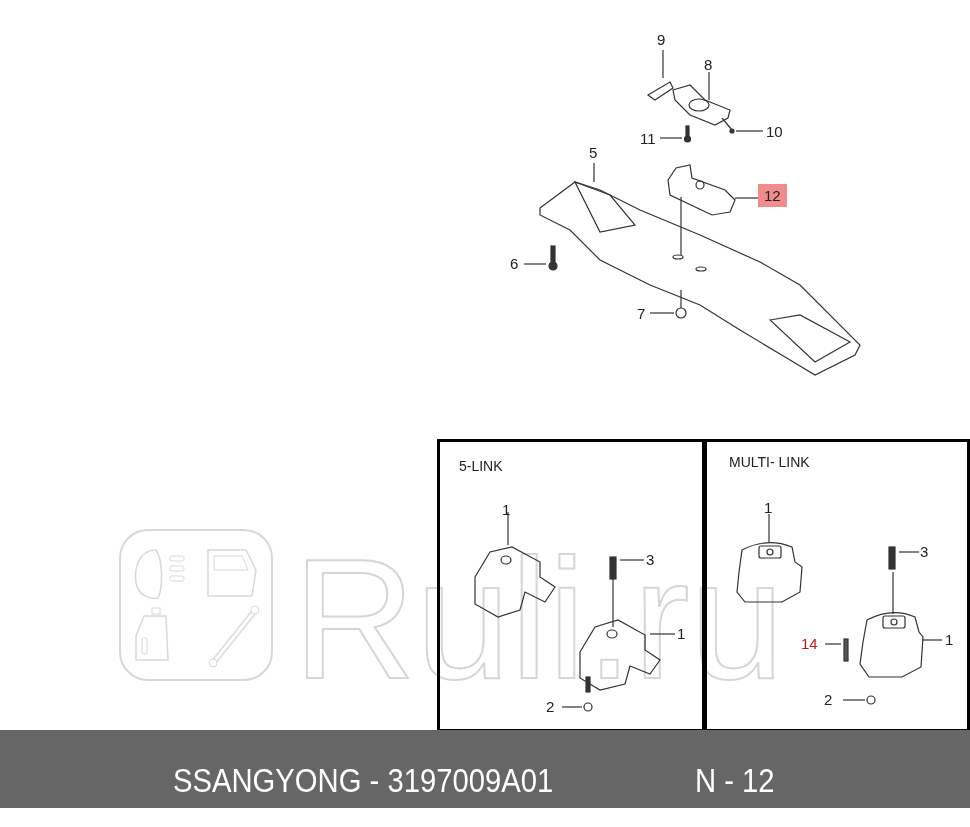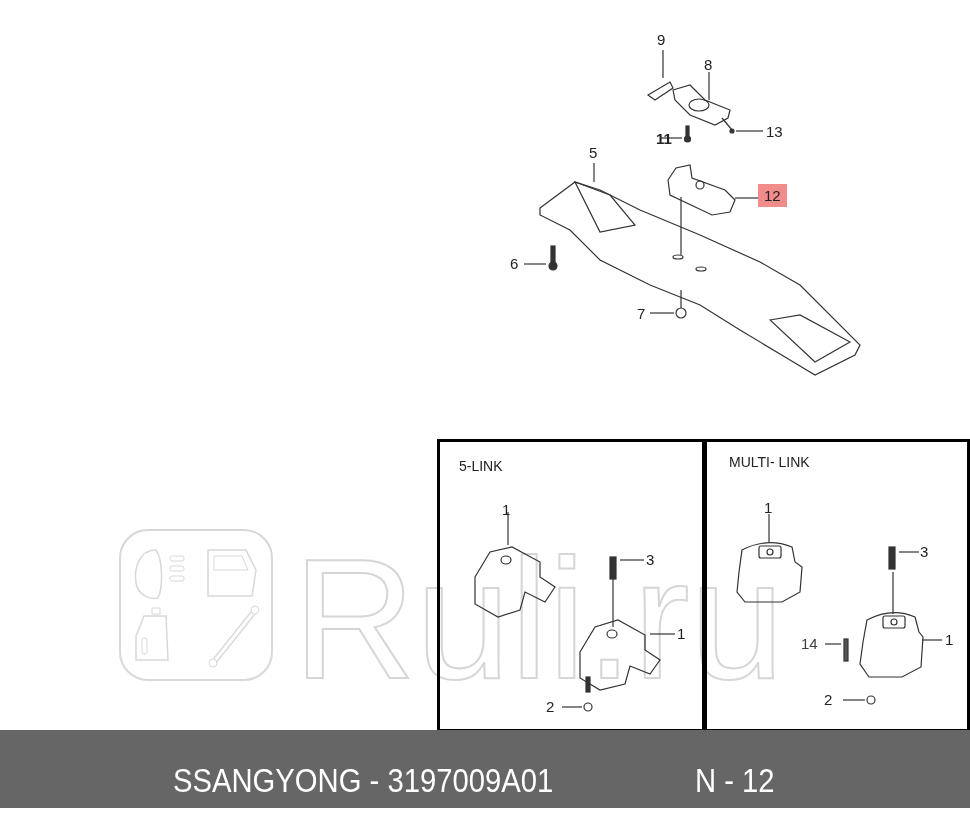--- a/index.html
+++ b/index.html
@@ -1,19 +1,19 @@
 <!DOCTYPE html>
 <html><head>
 <meta charset="utf-8">
 <style>
   html,body{margin:0;padding:0;background:#ffffff;}
   body{width:970px;height:827px;position:relative;overflow:hidden;font-family:"Liberation Sans",sans-serif;color:#222;}
   .abs{position:absolute;}
   .callout{position:absolute;font-size:15px;color:#222;line-height:1;}
-  .callout.gray{color:#404040;}
+  .callout.gray{color:#b91c1c;}
   .highlight{background:#f08c8c;padding:4px 6px;}
   .panel{position:absolute;border:3px solid #000000;box-sizing:border-box;}
   .panel-title{position:absolute;font-size:14px;color:#222;}
   .footer{position:absolute;left:0;top:730px;width:970px;height:78px;background:#666666;}
   .footer-text{position:absolute;top:31px;font-size:34px;color:#ffffff;letter-spacing:0px;font-family:"Liberation Sans",sans-serif;transform:scaleX(0.86);transform-origin:left top;white-space:nowrap;}
   .watermark{position:absolute;}
   svg{overflow:visible;}
 </style>
 </head>
 <body>
@@ -78,22 +78,22 @@
       <circle cx="553" cy="266" r="4" fill="#333"></circle>
       <line x1="524" y1="264" x2="546" y2="264"></line>
 
       <circle cx="681" cy="313" r="5"></circle>
       <line x1="681" y1="290" x2="681" y2="308"></line>
       <line x1="650" y1="313" x2="674" y2="313"></line>
     </g>
   </svg>
   <span class="callout" style="left:657px;top:32px;">9</span>
   <span class="callout" style="left:704px;top:57px;">8</span>
-  <span class="callout" style="left:656px;top:131px;font-weight:bold;">11</span>
-  <span class="callout" style="left:766px;top:124px;">13</span>
+  <span class="callout" style="left:640px;top:131px;">11</span>
+  <span class="callout" style="left:766px;top:124px;">10</span>
   <span class="callout" style="left:589px;top:145px;">5</span>
   <span class="callout highlight" style="left:758px;top:184px;">12</span>
   <span class="callout" style="left:510px;top:256px;">6</span>
   <span class="callout" style="left:637px;top:306px;">7</span>
 </div>
 
 <div class="panel" style="left:437px;top:439px;width:268px;height:293px;">
   <span class="panel-title" style="left:19px;top:16px;">5-LINK</span>
   <svg width="268" height="293" class="abs" style="left:0;top:0;">
     <g fill="none" stroke="#333" stroke-width="1.2">

